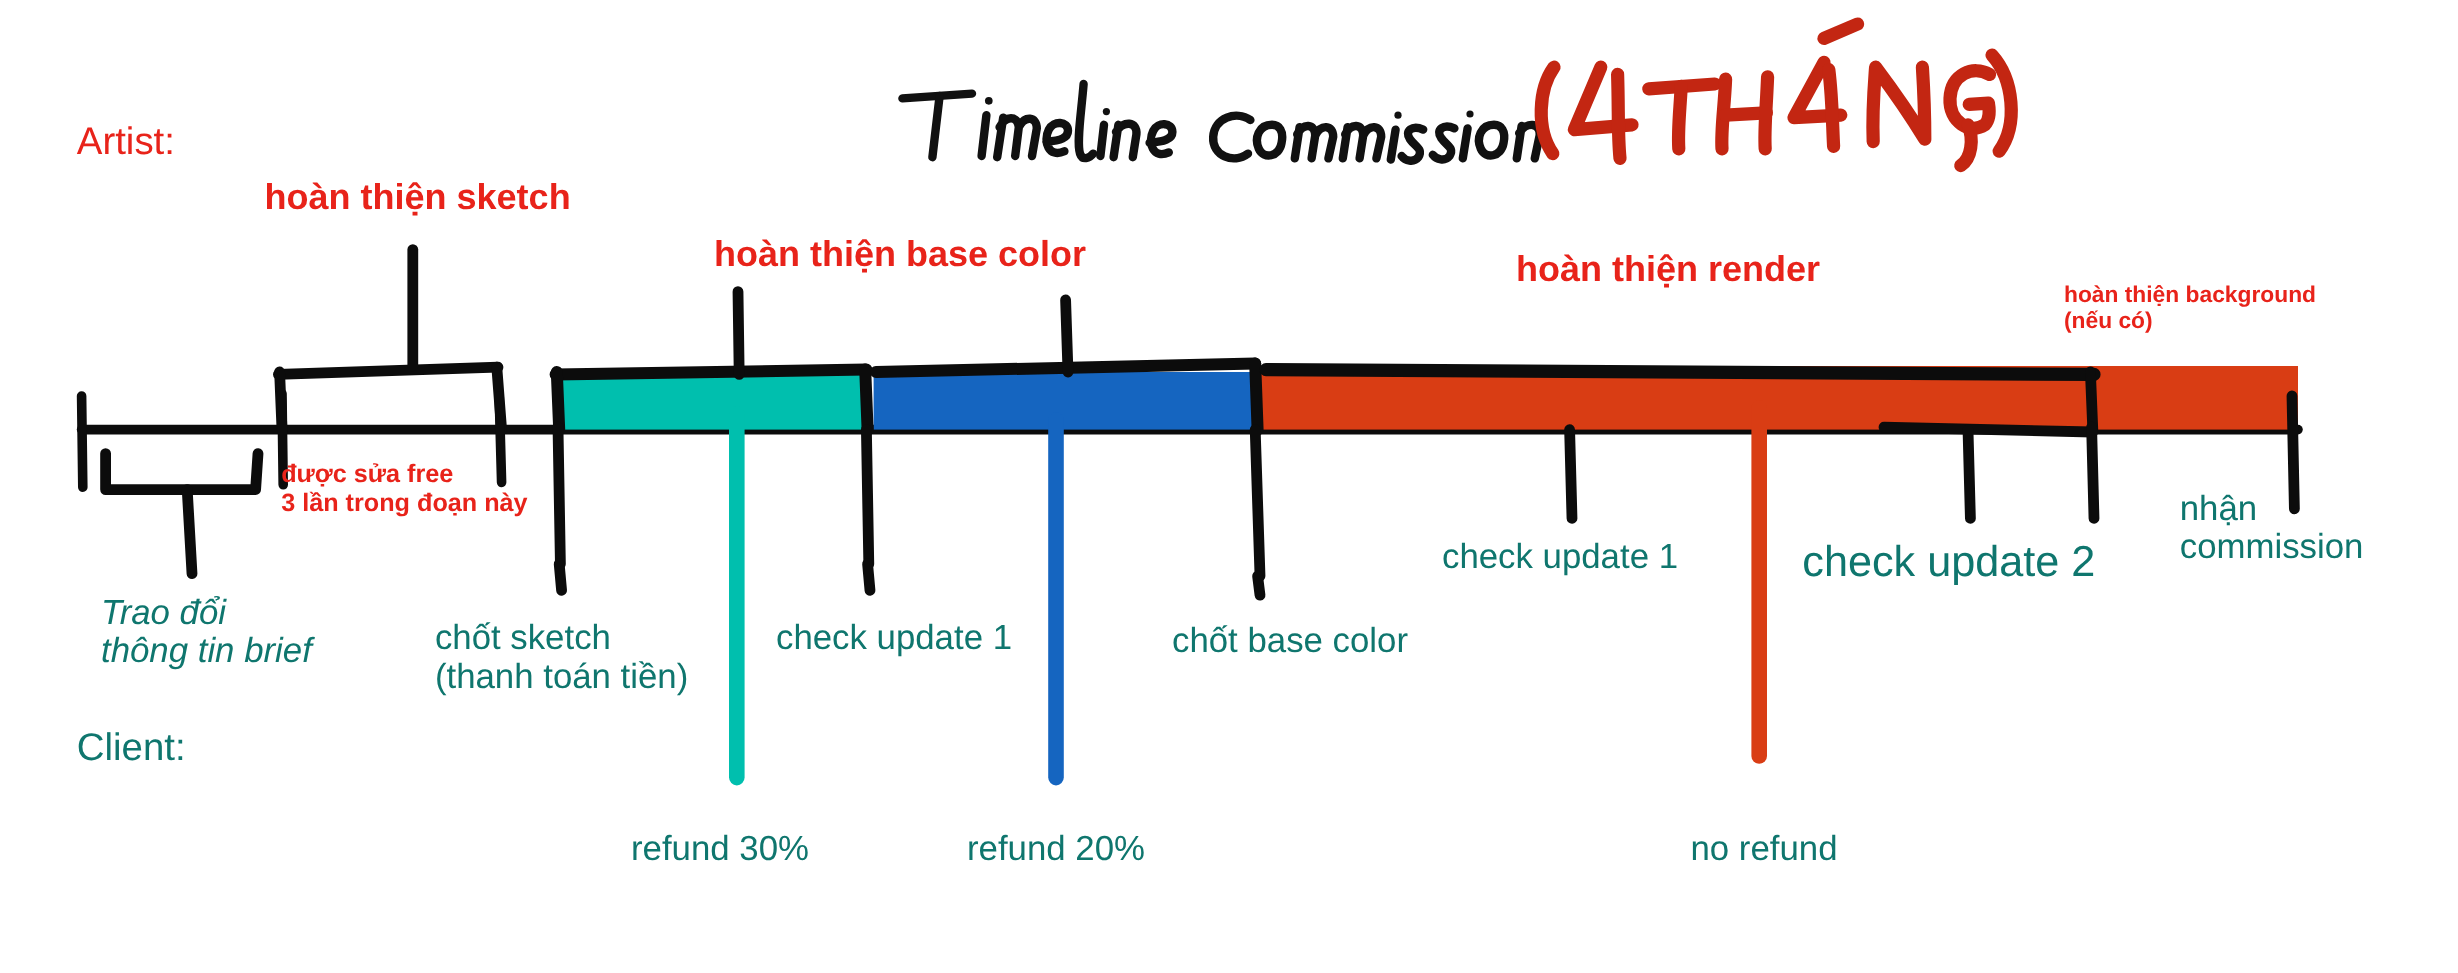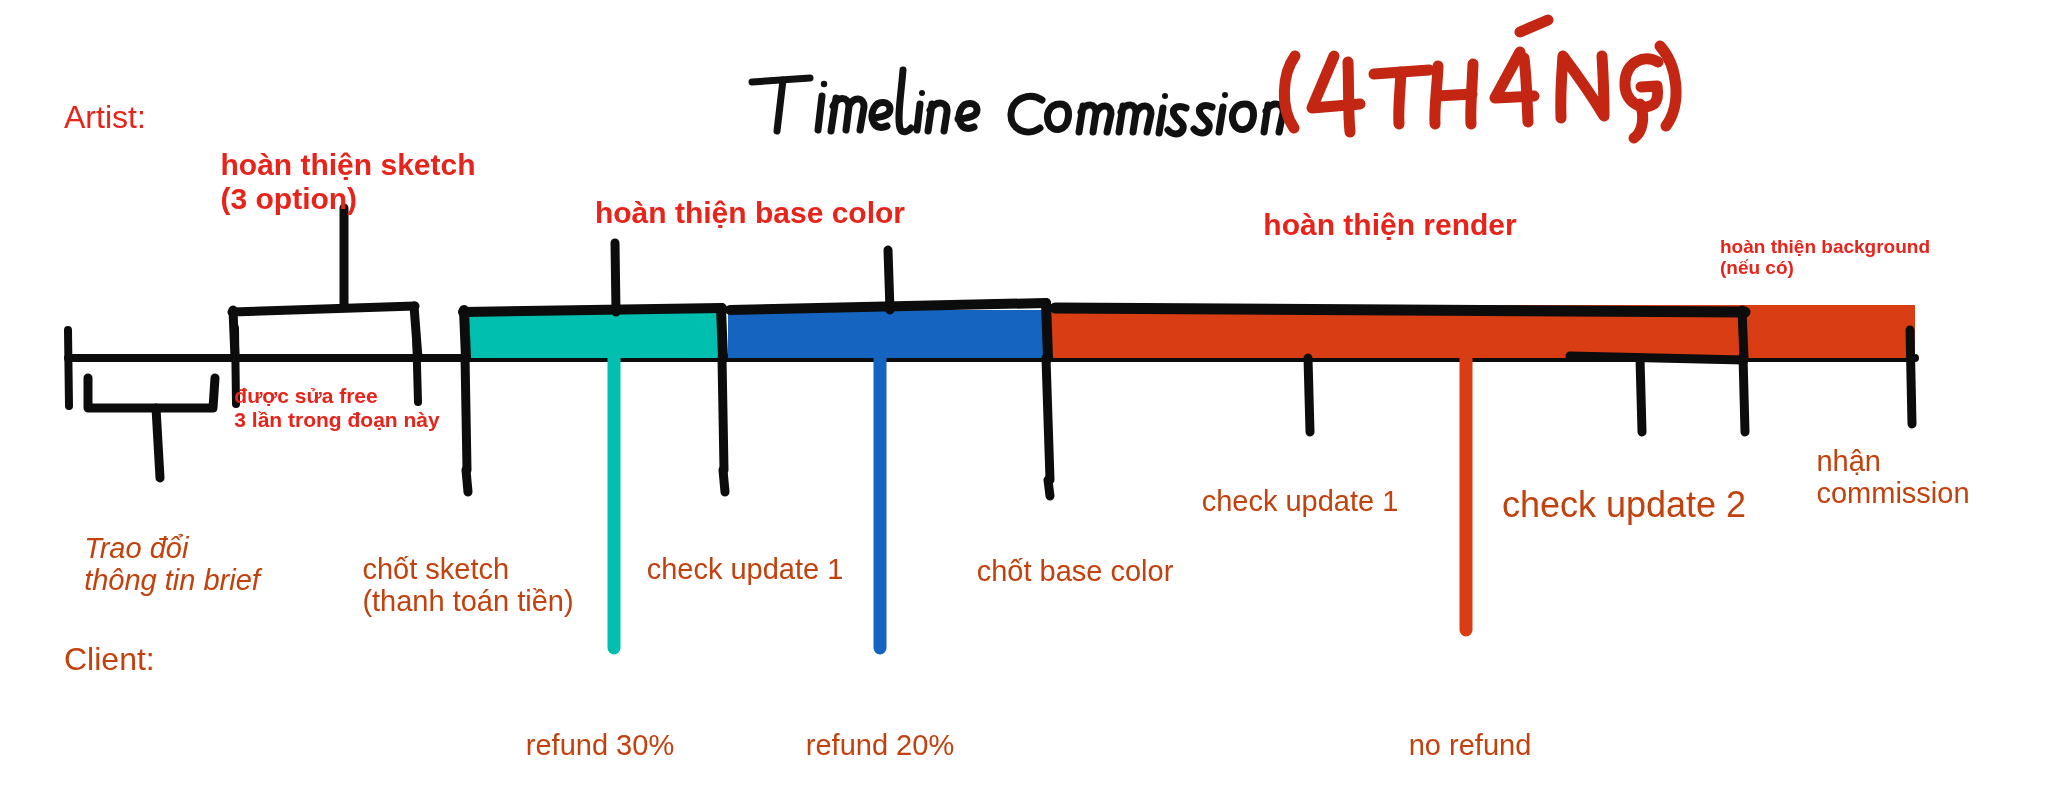--- a/index.html
+++ b/index.html
@@ -5,21 +5,21 @@
   html,body{margin:0;padding:0;}
   body{
     width:2048px;height:811px;background:#ffffff;
     font-family:"Liberation Sans",sans-serif;
     position:relative;overflow:hidden;
   }
   .stage{position:absolute;inset:0;padding-left:22px;}
   .svgwrap{position:absolute;left:0;top:0;width:2048px;height:811px;}
   .lbl{position:absolute;white-space:nowrap;line-height:1.12;}
   .red{color:#e8231a;}
-  .blk{color:#c2410c;margin-top:37px;}
+  .blk{color:#0f766e;}
   .ctr{transform:translateX(-50%);text-align:left;}
 </style>
 </head>
 <body>
 
 <div class="stage">
 
   <svg class="svgwrap" viewBox="0 0 2048 811">
 
     <path d="M68,358 L1915,358" stroke="#0c0c0c" stroke-width="8" fill="none" stroke-linecap="round"></path>
@@ -131,21 +131,20 @@
       <path d="M1640,104 C1645,116 1643,132 1634,138"></path>
       <path d="M1660,46 C1678,66 1682,104 1666,126"></path>
     </g>
   </svg>
 
   <div class="lbl red" style="left:64px;top:100px;font-size:32px;">Artist:</div>
   <div class="lbl blk" style="left:64px;top:605px;font-size:32px;">Client:</div>
 
   <div class="lbl red ctr" style="left:348px;top:148px;font-size:30px;font-weight:bold;">
     <div>hoàn thiện sketch</div>
-    <div>(3 option)</div>
   </div>
 
   <div class="lbl red ctr" style="left:750px;top:196px;font-size:30px;font-weight:bold;">hoàn thiện base color</div>
 
   <div class="lbl red ctr" style="left:1390px;top:208px;font-size:30px;font-weight:bold;">hoàn thiện render</div>
 
   <div class="lbl red ctr" style="left:1825px;top:236px;font-size:19px;font-weight:bold;">
     <div>hoàn thiện background</div>
     <div>(nếu có)</div>
   </div>

